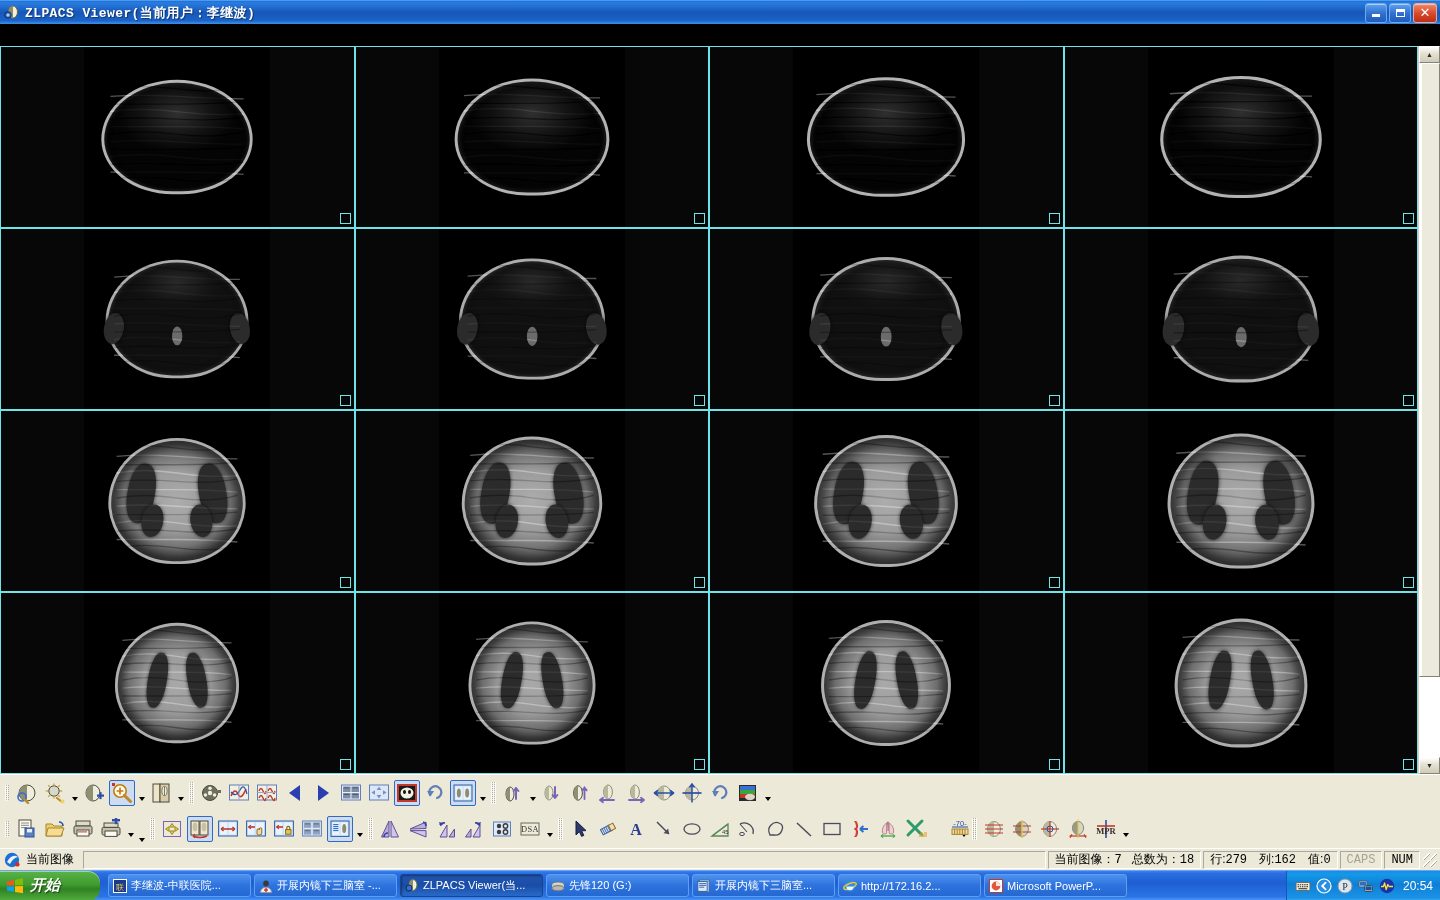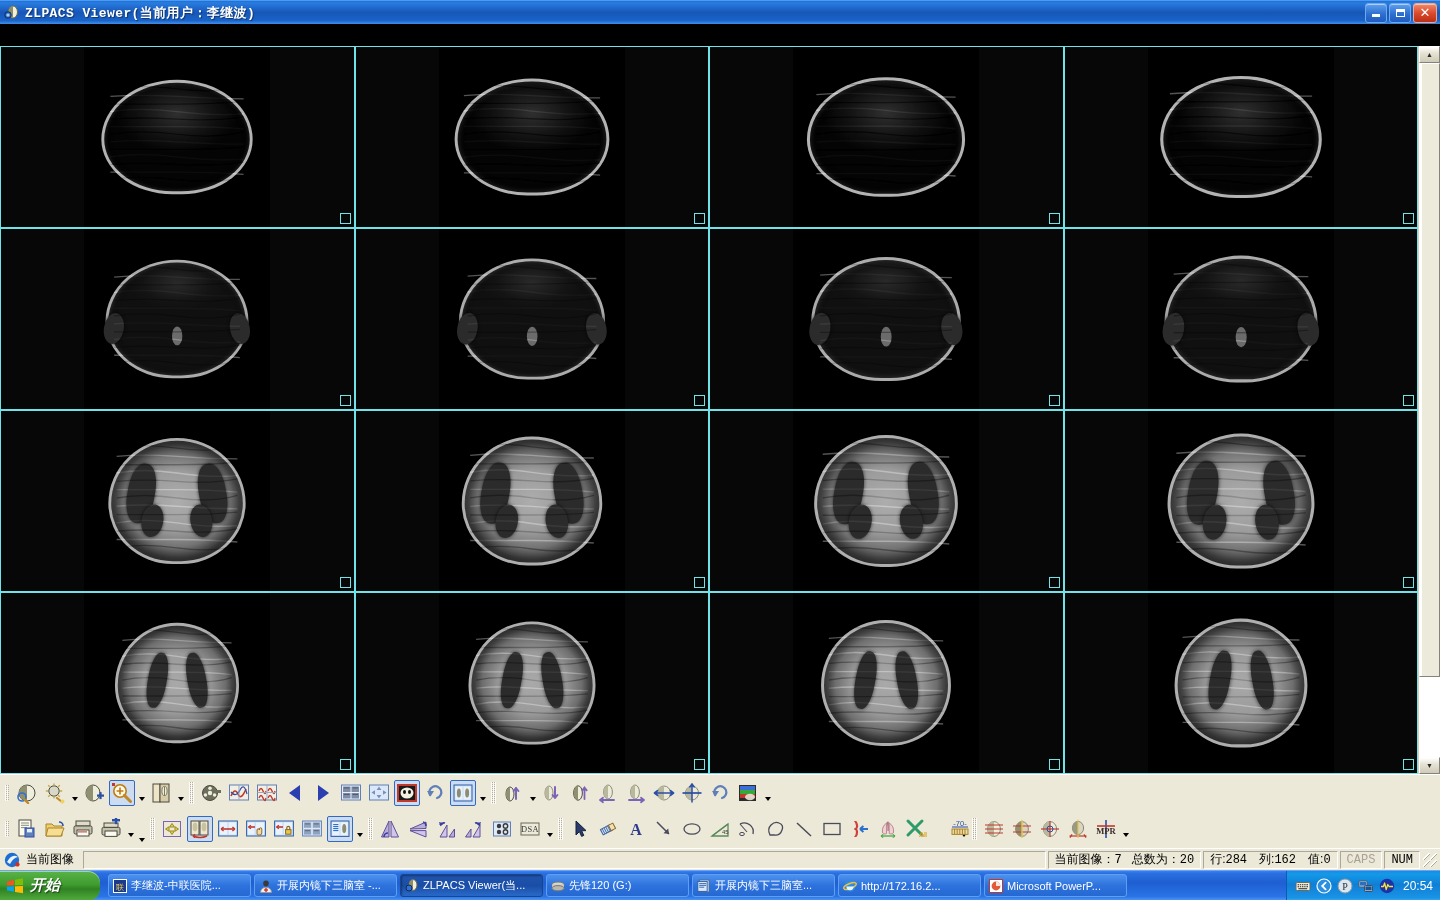--- a/index.html
+++ b/index.html
@@ -1361,25 +1361,25 @@
         <circle cx="13.4" cy="12.4" r="2.2" fill="#d03020"></circle>
       </svg>
       <span class="sb-logo-txt">当前图像</span>
     </div>
     <div class="sb-pane flexfill"></div>
     <div class="sb-pane">
       <span>当前图像：</span>
         <span class="mono">7</span>
       <span style="display:inline-block;width:10px"></span>
       <span>总数为：</span>
-        <span class="mono">20</span>
+        <span class="mono">18</span>
     </div>
     <div class="sb-pane">
       <span>行:</span>
-        <span class="mono">284</span>
+        <span class="mono">279</span>
       <span style="display:inline-block;width:12px"></span>
       <span>列:</span>
         <span class="mono">162</span>
       <span style="display:inline-block;width:12px"></span>
       <span>值:</span>
         <span class="mono">0</span>
     </div>
     <div class="sb-pane dim mono">CAPS</div>
     <div class="sb-pane mono">NUM</div>
     <div class="sb-grip"></div>

